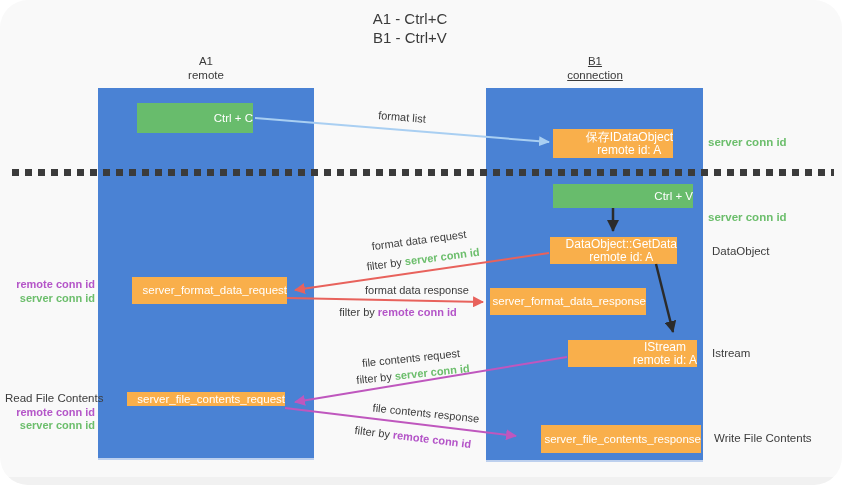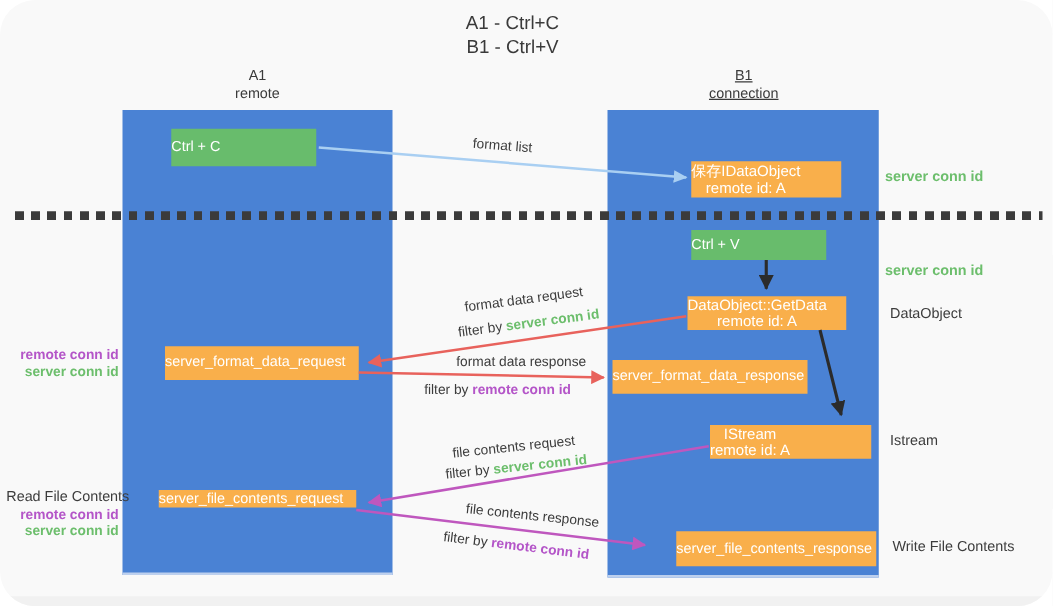--- a/index.html
+++ b/index.html
@@ -17,21 +17,21 @@
   }
   .col-header{
     width:120px; text-align:center; font-size:11.5px; line-height:14px; color:#3a3a3a;
   }
   .column{ background:#4a82d4; border-bottom:2px solid #bdd0ee; }
   .dotted{
     left:12px; top:169px; width:822px; height:7px;
     background:repeating-linear-gradient(90deg,#3b3b3b 0 7px,transparent 7px 13px);
   }
   .node{
-    display:flex; align-items:center; justify-content:flex-start; text-align:center;
+    display:flex; align-items:center; justify-content:flex-end; text-align:center;
     color:#ffffff; font-size:11.5px; line-height:13px;
   }
   .node.green{ background:#68bc6c; }
   .node.orange{ background:#f9af4b; }
   .node .two-line{ font-size:12px; line-height:13px; }
   .side-label{ font-size:11.5px; white-space:nowrap; color:#3c3c3c; }
   .green-bold{ color:#6cbe6c; font-weight:bold; }
   .purple-bold{ color:#b455c8; font-weight:bold; }
   .left-group{ text-align:right; font-size:11px; line-height:13.5px; white-space:nowrap; }
   .alabel{
@@ -69,21 +69,21 @@
     <span>Ctrl + C</span>
   </div>
 
   <div class="abs node orange" style="left:553px;top:129px;width:120px;height:29px;">
     <div class="two-line">
       <div>保存IDataObject</div>
       <div>remote id: A</div>
     </div>
   </div>
 
-  <div class="abs node green" style="left:553px;top:184px;width:108px;height:24px;">
+  <div class="abs node green" style="left:553px;top:184px;width:140px;height:24px;">
     <span>Ctrl + V</span>
   </div>
 
   <div class="abs node orange" style="left:550px;top:237px;width:127px;height:27px;">
     <div class="two-line">
       <div>DataObject::GetData</div>
       <div>remote id: A</div>
     </div>
   </div>
 

